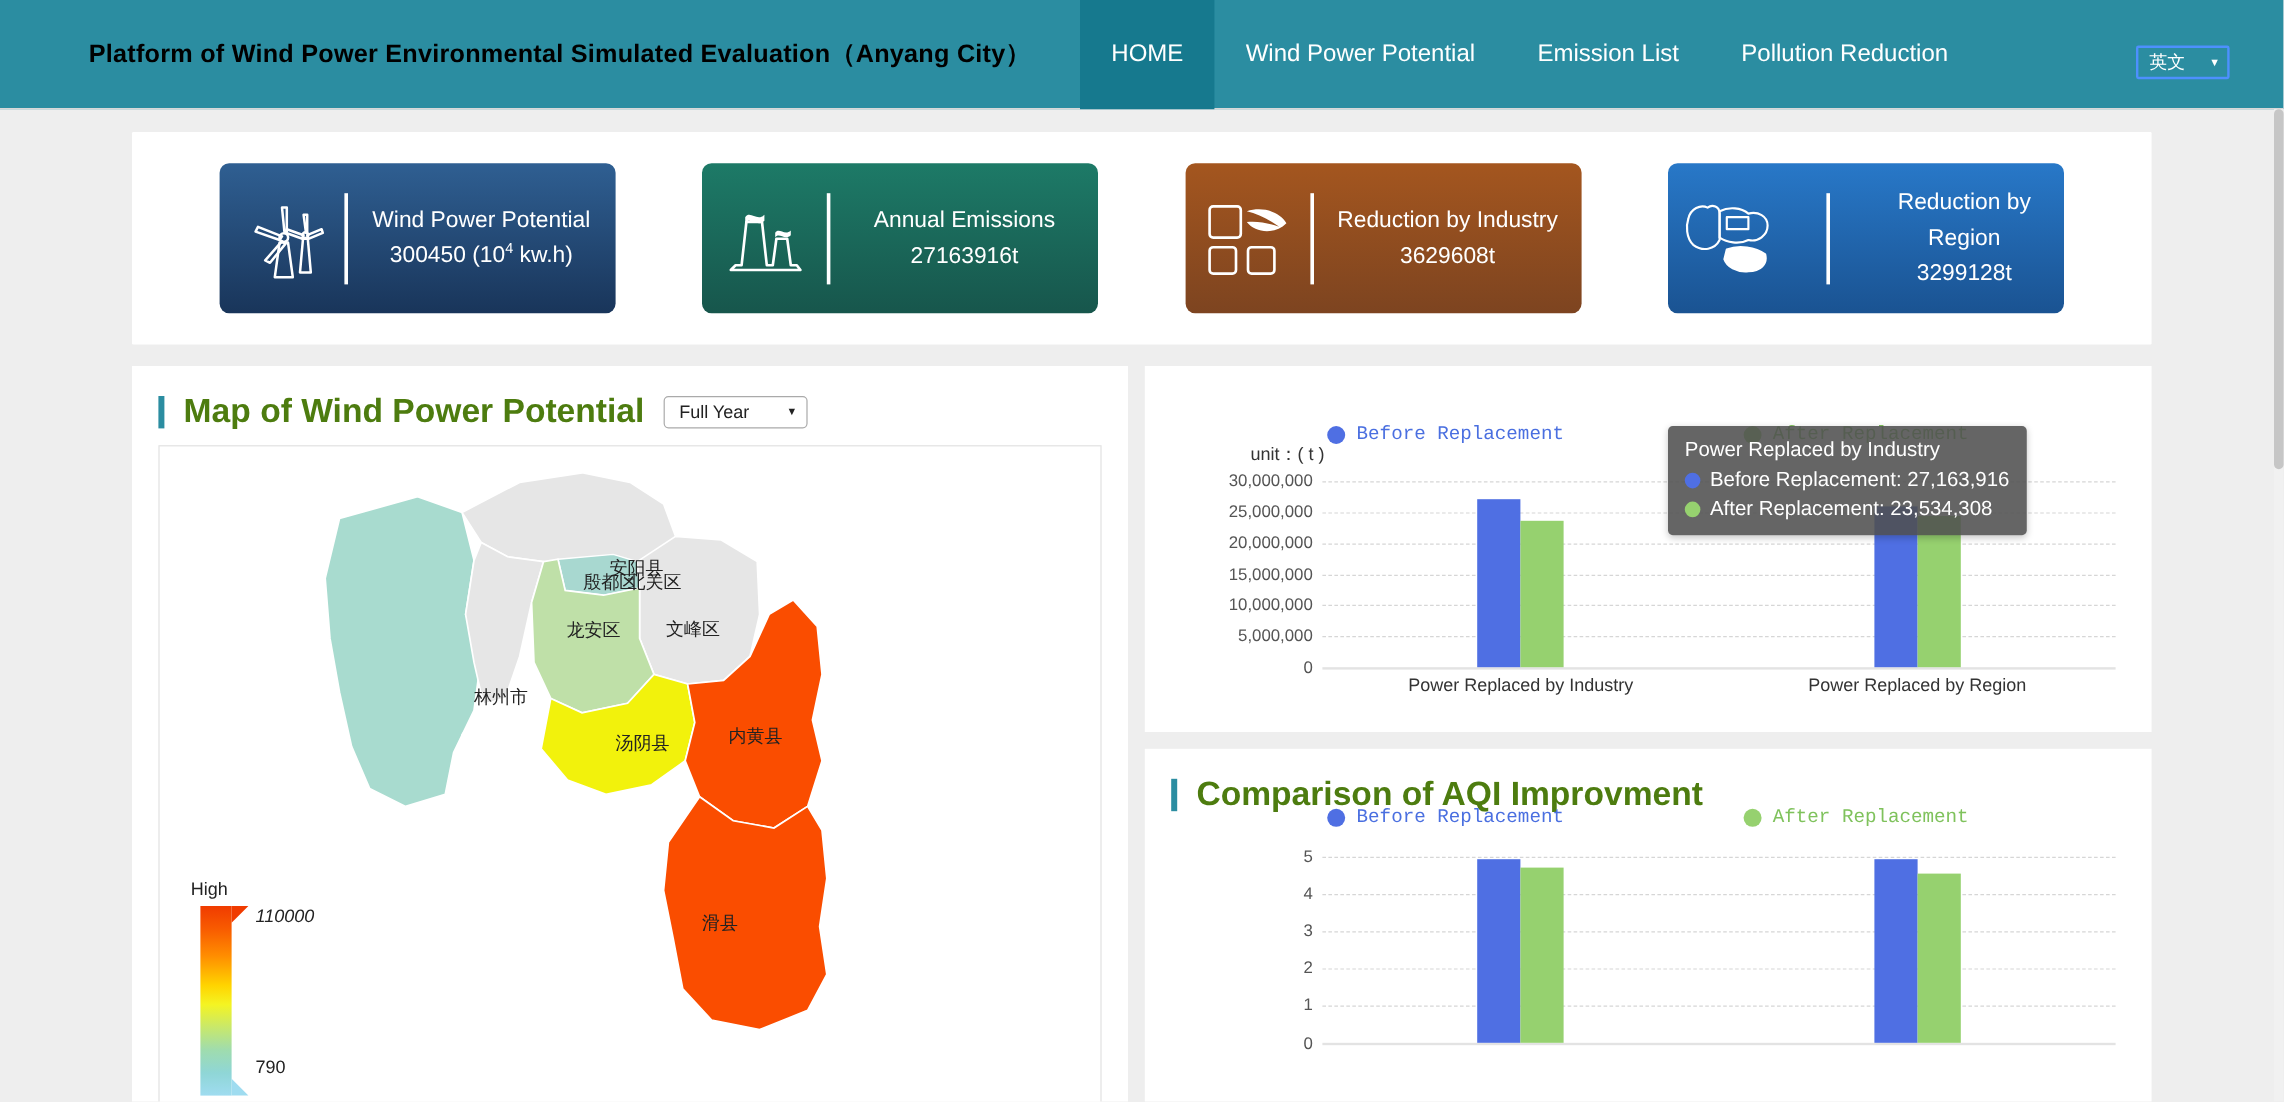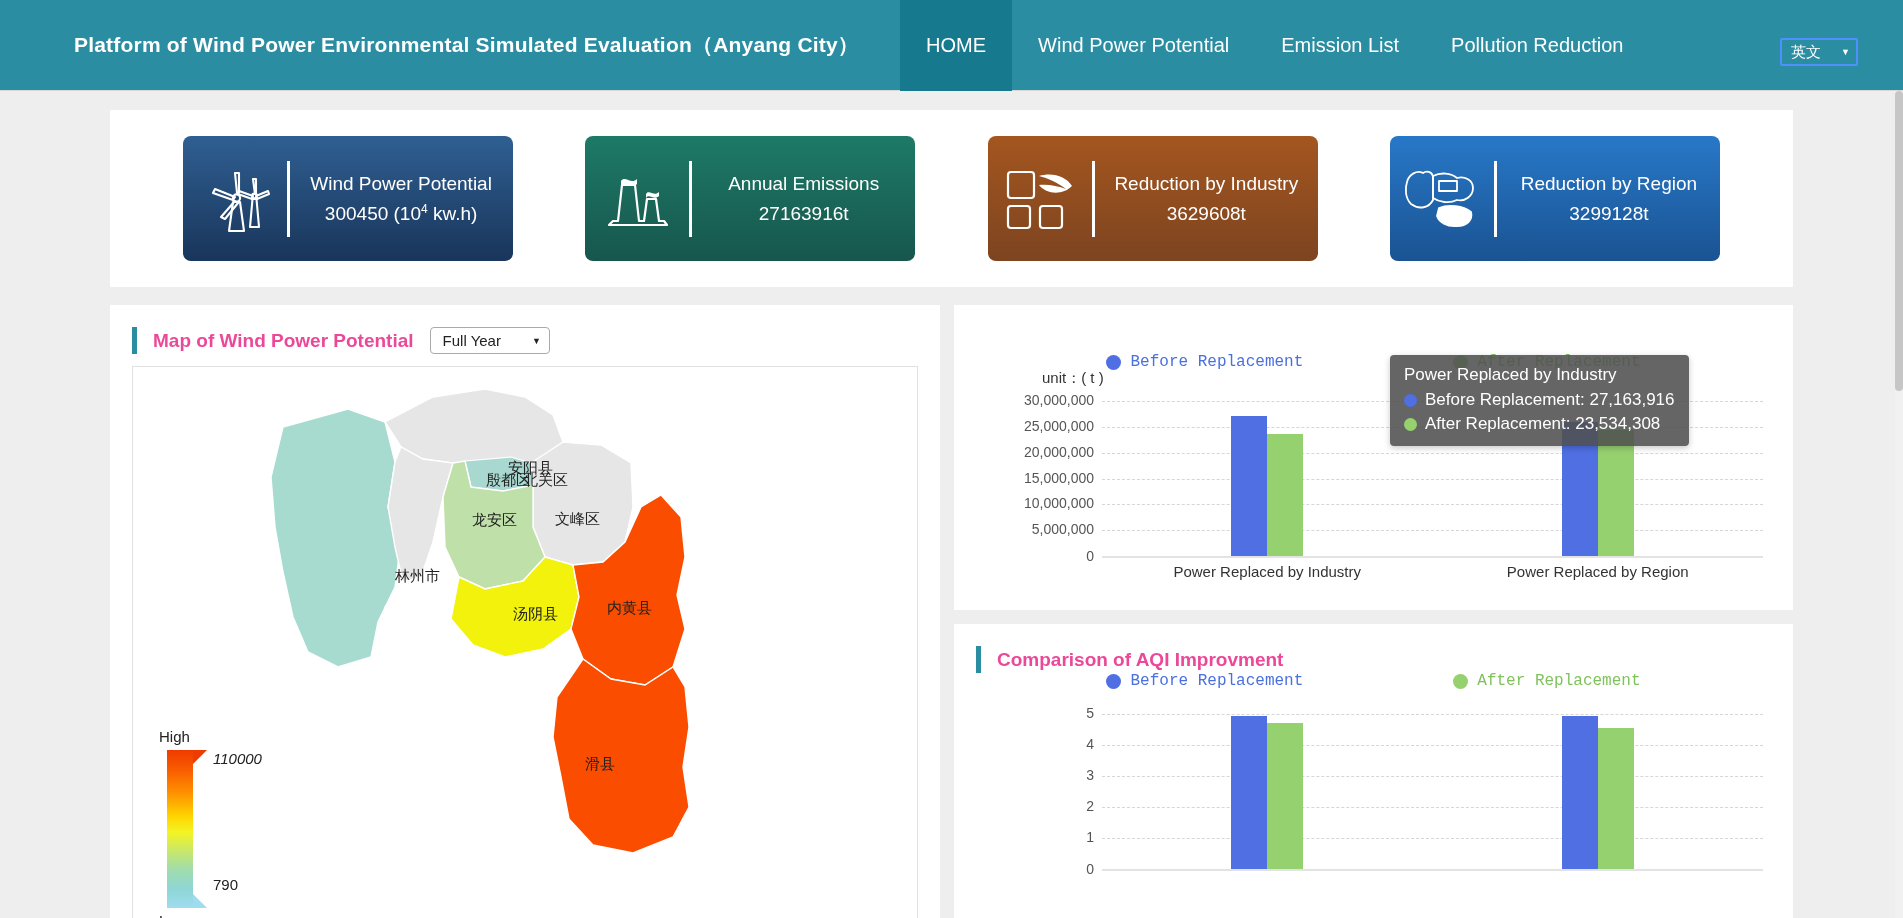--- a/index.html
+++ b/index.html
@@ -13,21 +13,21 @@
   
   .header {
     position: relative;
     height: 91px;
     background: #2b8da1;
     display: flex;
     align-items: center;
     border-bottom: 1px solid #d8d8d8;
   }
   .brand {
-    color: #ffffff;
+    color: #000000;
     font-size: 21px;
     font-weight: bold;
     letter-spacing: .2px;
     padding-left: 74px;
     white-space: nowrap;
   }
   .nav {
     display: flex;
     align-items: stretch;
     height: 91px;
@@ -75,21 +75,21 @@
     height: 125px;
     border-radius: 8px;
     display: flex;
     align-items: center;
     color: #ffffff;
     cursor: pointer;
   }
   .kpi-card.blue1  { background: linear-gradient(180deg,#2f5f92 0%,#19355a 100%); }
   .kpi-card.green  { background: linear-gradient(180deg,#1d7a67 0%,#17564c 100%); }
   .kpi-card.brown  { background: linear-gradient(180deg,#a4561f 0%,#7d4420 100%); }
-  .kpi-card.blue2  { background: linear-gradient(180deg,#2878c8 0%,#1a5392 100%); }
+  .kpi-card.blue2  { background: linear-gradient(180deg,#2878c8 0%,#1a5392 100%); gap: 28px; }
   .kpi-icon {
     width: 104px; height: 100%;
     display: flex; align-items: center; justify-content: center;
     flex: 0 0 104px;
   }
   .kpi-div { width: 3px; height: 76px; background: #ffffff; flex: 0 0 3px; }
   .kpi-text {
     flex: 1;
     text-align: center;
     padding: 0 8px;
@@ -111,22 +111,22 @@
 
   .panel { background: #ffffff; }
   .panel-head {
     display: flex;
     align-items: center;
     gap: 16px;
     padding: 22px 0 6px 22px;
   }
   .bar-accent { width: 5px; height: 27px; background: #2b8da1; flex: 0 0 5px; }
   .panel-title {
-    font-size: 19px;
-    color: #ec4899;
+    font-size: 28px;
+    color: #4d7c0f;
     font-weight: 600;
     white-space: nowrap;
   }
   .year-select {
     border: 1px solid #aaaaaa;
     border-radius: 4px;
     background: #ffffff;
     padding: 4px 8px 4px 12px;
     font-size: 15px;
     color: #222222;

